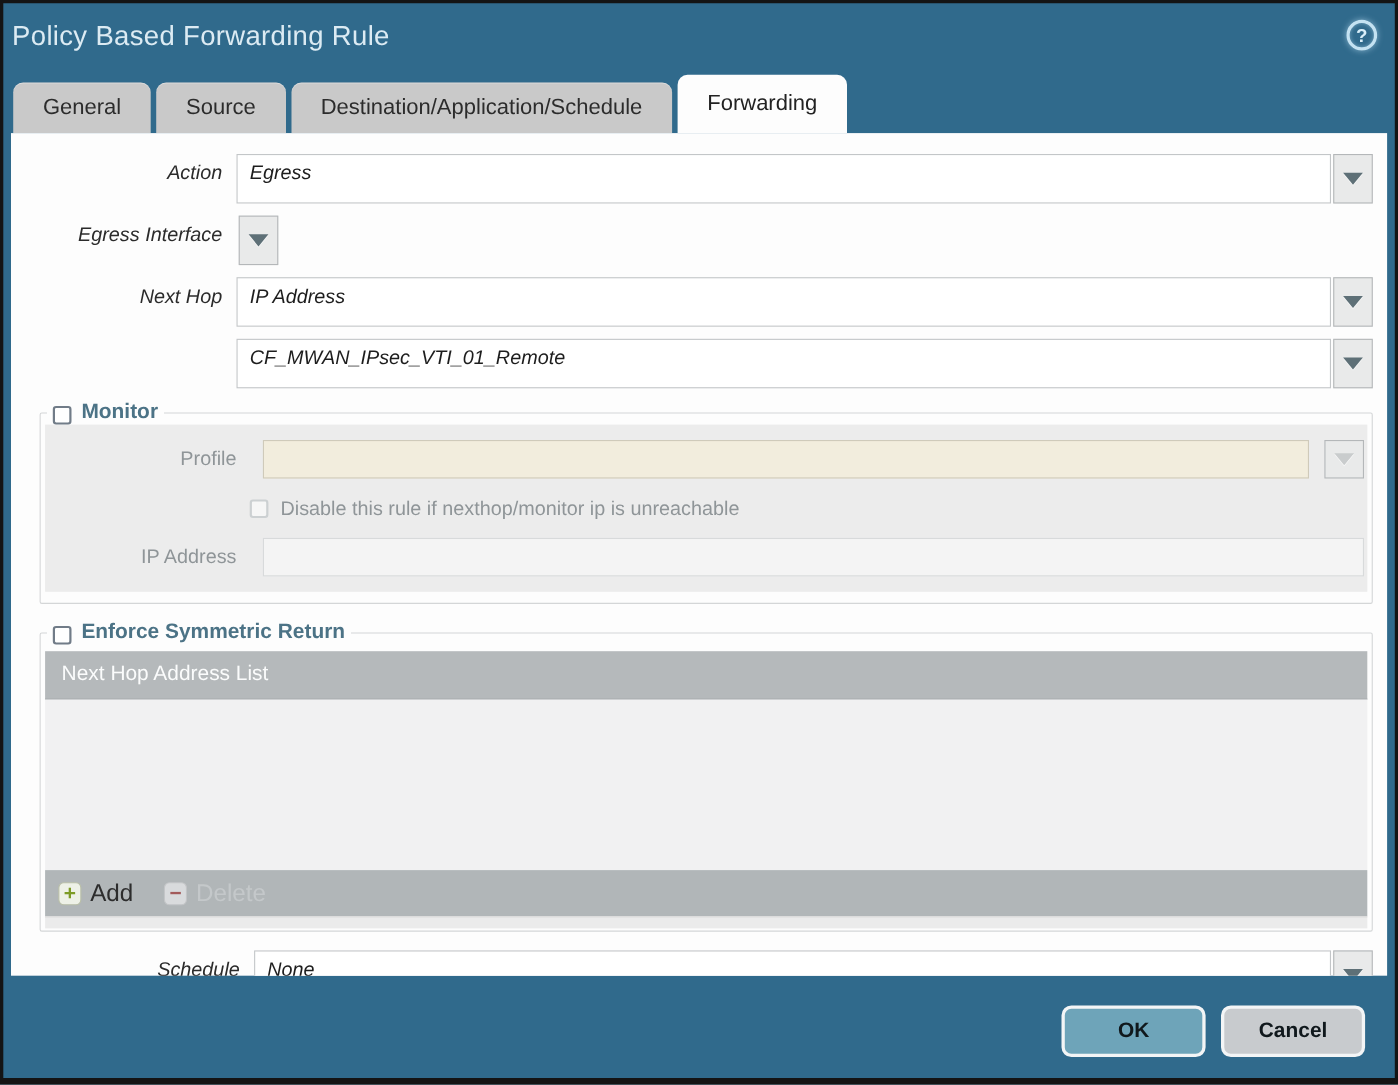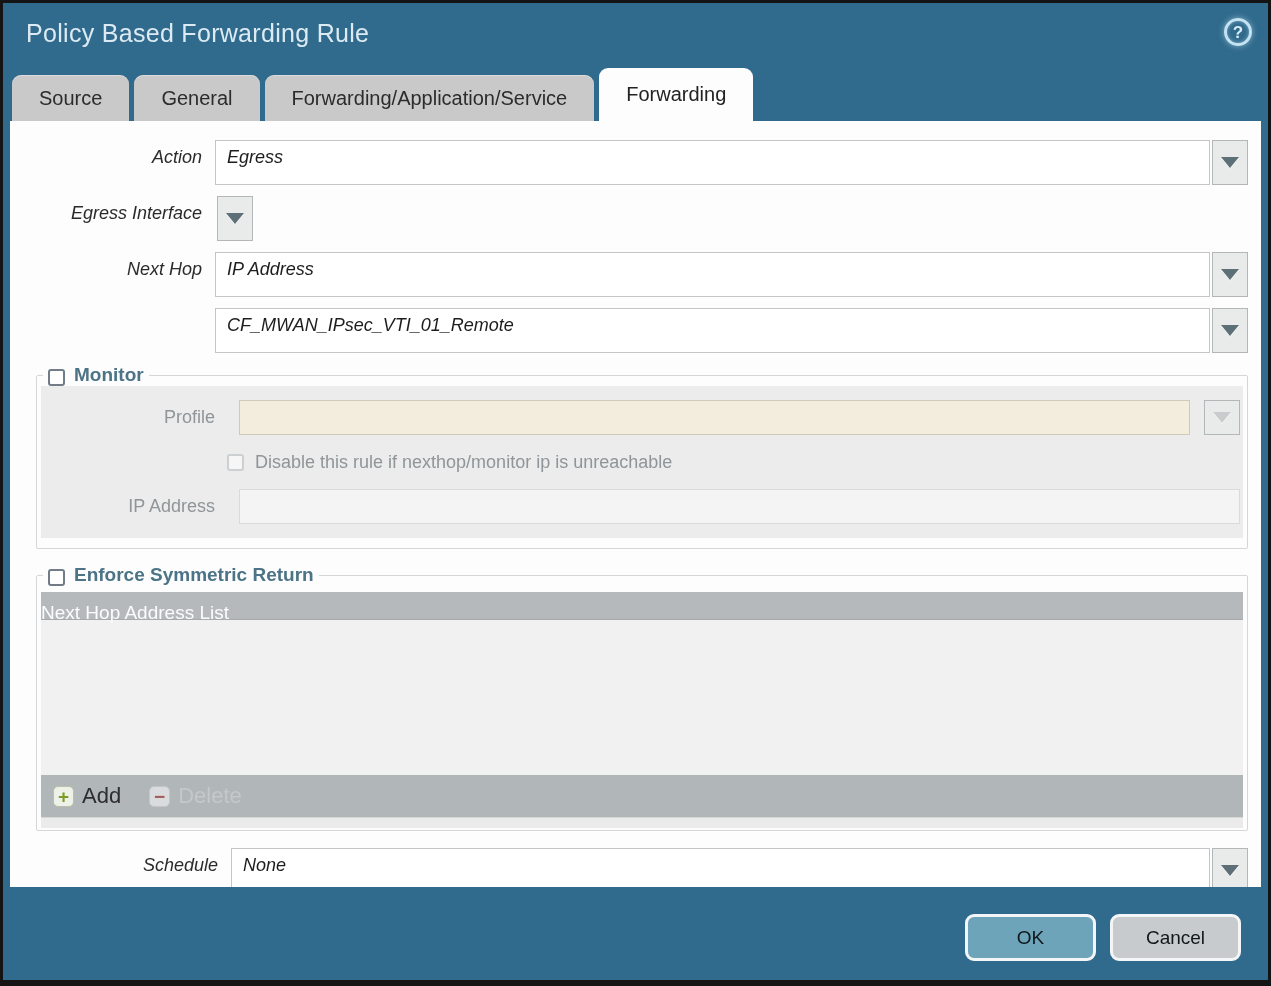--- a/index.html
+++ b/index.html
@@ -4,21 +4,21 @@
 <style>
   * { margin:0; padding:0; box-sizing:border-box; font-family:"Liberation Sans","DejaVu Sans",sans-serif; }
   body { background:#000; }
   .window {
     width:1271px; height:986px; position:relative;
     background:#306a8c;
     border:3px solid #141414; border-bottom-width:6px;
     overflow:hidden;
   }
   
-  .titlebar { height:65px; position:relative; padding:16px 0 0 23px; }
+  .titlebar { height:65px; position:relative; padding:16px 0 0 8px; }
   .title { font-size:25px; font-weight:400; color:#dcebf3; letter-spacing:0.3px; }
   .help-icon {
     position:absolute; top:15px; right:16px;
     width:28px; height:28px; border-radius:50%;
     border:3px solid #c4e2f2; color:#d9eef9;
     font-size:17px; font-weight:bold; text-align:center; line-height:23px;
     box-shadow:0 0 6px rgba(190,225,245,.6), inset 0 0 4px rgba(190,225,245,.5);
     cursor:pointer;
   }
   
@@ -74,22 +74,22 @@
     font-size:18px; color:#8f9598; line-height:35px; white-space:nowrap;
   }
   .field-cream { flex:1; background:#f2eddd; border:1px solid #cfcaba; font-size:18px; line-height:32px; padding:0 11px; }
   .field-disabled { flex:1; background:#f4f4f4; border:1px solid #d8dadb; font-size:18px; line-height:32px; padding:0 11px; }
   .chk-row { display:flex; align-items:center; gap:11px; margin:0 16px 12px 186px; height:30px; }
   .chk-row .chk-label { font-size:18px; color:#8f9598; }
   
   fieldset.esr { margin-top:15px; padding-bottom:2px; }
   .table { margin-top:6px; }
   .thead {
-    height:28px; background:#b5b9bb; border-bottom:1px solid #a7abad;
-    color:#fbfcfc; font-size:19px; line-height:41px; 
+    height:44px; background:#b5b9bb; border-bottom:1px solid #a7abad;
+    color:#fbfcfc; font-size:19px; line-height:41px; padding-left:15px;
   }
   .tbody { height:155px; background:#f1f1f2; }
   .tfoot {
     height:42px; background:#b1b6b8; display:flex; align-items:center;
     padding-left:12px; gap:28px;
   }
   .tbar-btn { display:flex; align-items:center; gap:8px; cursor:pointer; }
   .icon-sq {
     width:21px; height:21px; border-radius:5px; text-align:center;
     font-size:19px; font-weight:bold; line-height:19px;
@@ -98,39 +98,39 @@
   .icon-del { background:#d9dbdd; border:1px solid #c3c5c7; color:#a35b5b; }
   .tbar-label { font-size:22px; color:#2d2d2d; }
   .tbar-btn.disabled { cursor:default; }
   .tbar-btn.disabled .tbar-label { color:#c4c8ca; }
   .scroll-strip { height:11px; background:#ebebeb; border-top:1px solid #d6d6d6; }
   .schedule-row { margin-top:17px;padding-left:16px; }
   
   .footer { display:flex; justify-content:flex-end; gap:14px; padding:27px 27px 0 0; }
   .btn {
     width:131px; height:47px; border-radius:9px; border:3px solid #f3f5f6;
-    font-size:19px; color:#10181c; cursor:pointer;
+    font-size:19px; color:#10181c; cursor:pointer;font-weight:bold;
   }
   .btn-ok { background:#6ea4b9; }
   .btn-cancel { background:#c8cbce; }
 </style>
 </head>
 <body>
 
 <div class="window">
 
   <div class="titlebar">
     <span class="title">Policy Based Forwarding Rule</span>
     <div class="help-icon">?</div>
   </div>
 
   <div class="tab-row">
+    <div class="tab">General</div>
     <div class="tab">Source</div>
-    <div class="tab">General</div>
-    <div class="tab">Forwarding/Application/Service</div>
+    <div class="tab">Destination/Application/Schedule</div>
     <div class="tab active">Forwarding</div>
   </div>
 
   <div class="content">
 
     <div class="row">
       <div class="flabel">Action</div>
       <div class="field">Egress</div>
       <div class="combo-btn">
         <span class="chevron"></span>

